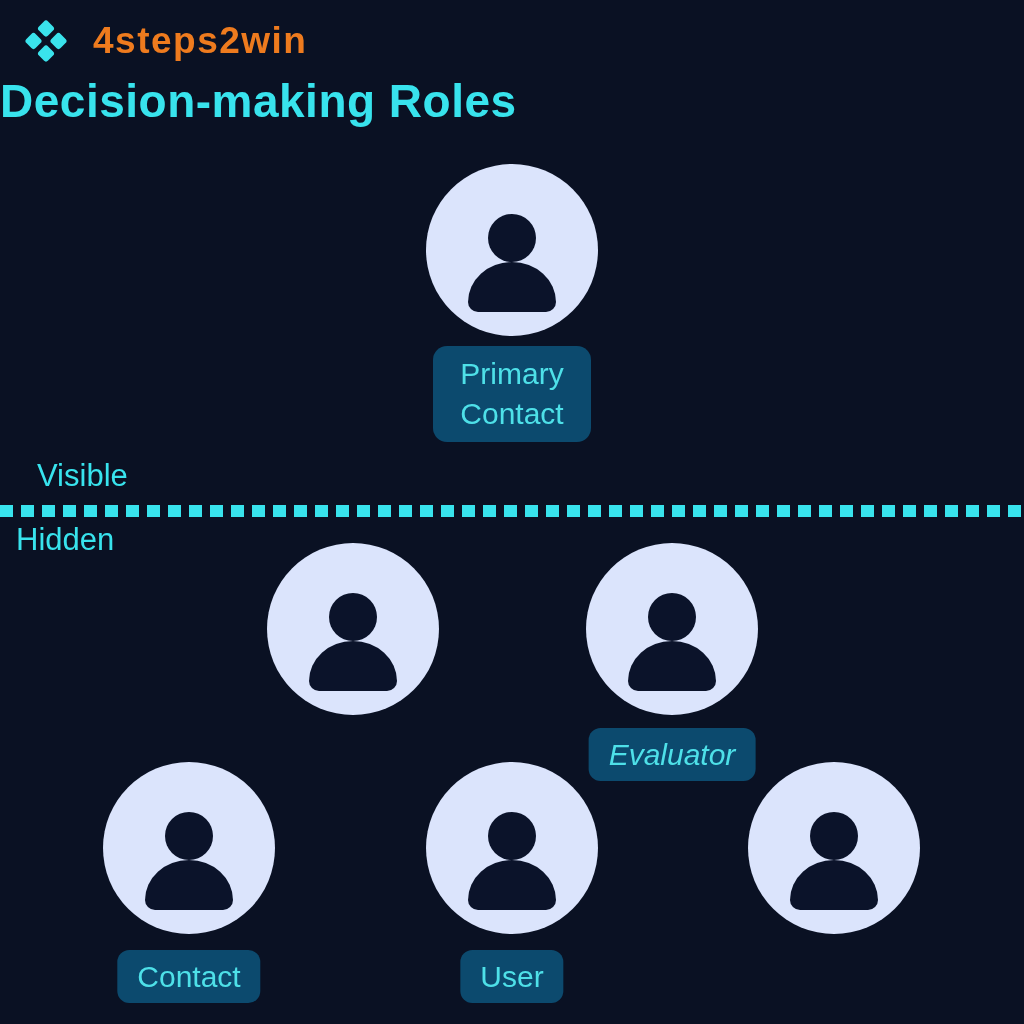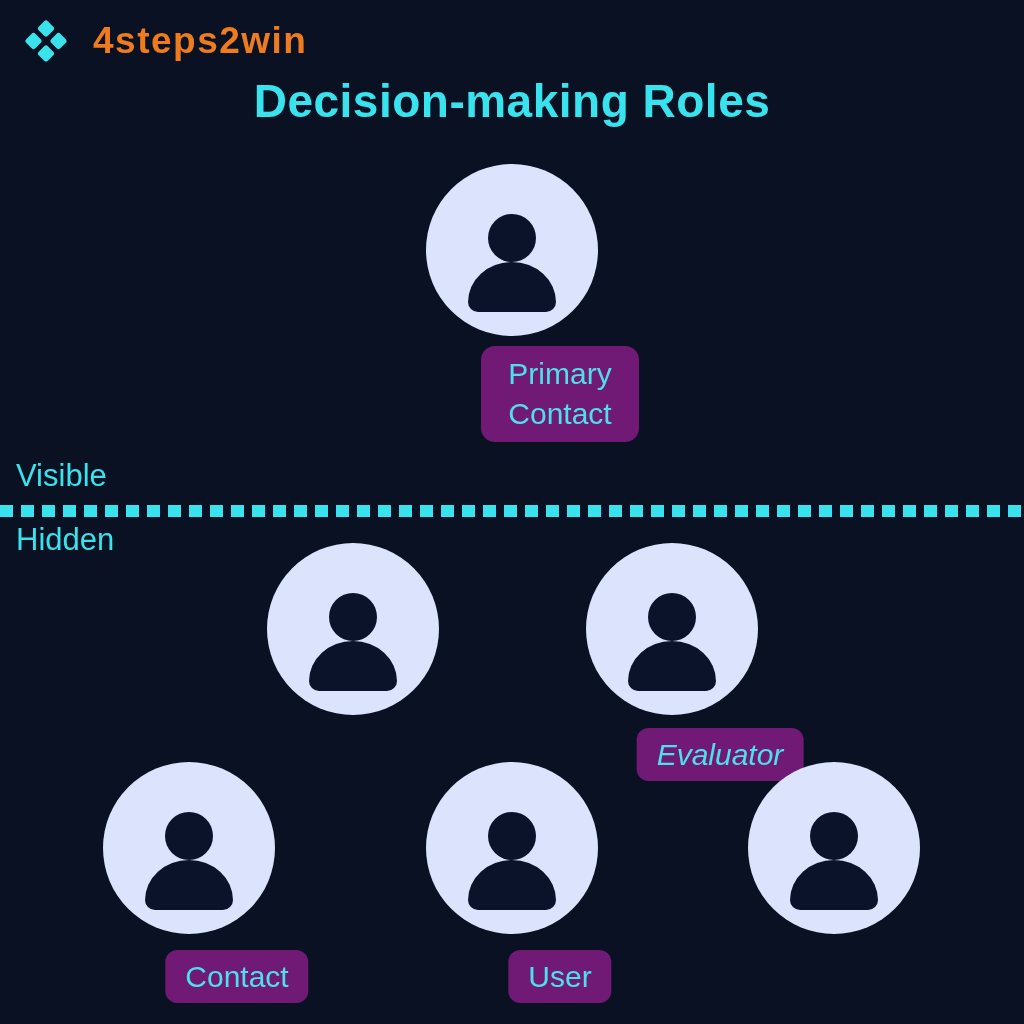--- a/index.html
+++ b/index.html
@@ -26,21 +26,21 @@
     color: #ee7b1e;
     font-size: 37px;
     font-weight: 700;
     letter-spacing: 1.5px;
   }
 
   
   .title {
     position: absolute; top: 74px; left: 0;
     width: 1024px; margin: 0;
-    text-align: center;
+    text-align: left;
     color: #38e3ed;
     font-size: 46px;
     font-weight: 700;
     letter-spacing: 0.5px;
   }
 
   
   .person {
     position: absolute;
     width: 172px; height: 172px;
@@ -50,29 +50,28 @@
   .p-approver   { left: 267px; top: 543px; }
   .p-evaluator  { left: 586px; top: 543px; }
   .p-decider    { left: 103px; top: 762px; }
   .p-user       { left: 426px; top: 762px; }
   .p-influencer { left: 748px; top: 762px; }
 
   
   .role-label {
     position: absolute;
     transform: translateX(-50%);
-    background: #701a75;
+    background: #0c4a6e;
     color: #4ee0e8;
     font-size: 30px;
     line-height: 39px;
     padding: 7px 20px;
     border-radius: 12px;
     text-align: center;
     white-space: nowrap;
-    margin-left: 48px;
   }
   .l-primary {
     left: 512px; top: 346px;
     white-space: normal;
     width: 158px;
     padding: 8px 0;
     line-height: 40px;
     border-radius: 14px;
     box-sizing: border-box;
   }
@@ -82,21 +81,21 @@
   .l-user       { left: 512px; top: 950px; }
   .l-influencer { left: 835px; top: 950px; }
 
   
   .tier-label {
     position: absolute; left: 16px;
     color: #38e3ed;
     font-size: 31px;
     font-weight: 400;
   }
-  .t-visible { top: 458px; }
+  .t-visible { top: 458px; margin-left: 21px; }
   .t-hidden  { top: 522px; }
   .divider {
     position: absolute; left: 0; top: 505px;
     width: 1024px; height: 12px;
     background: repeating-linear-gradient(
       to right,
       #38e3ed 0px, #38e3ed 13px,
       transparent 13px, transparent 21px
     );
   }

